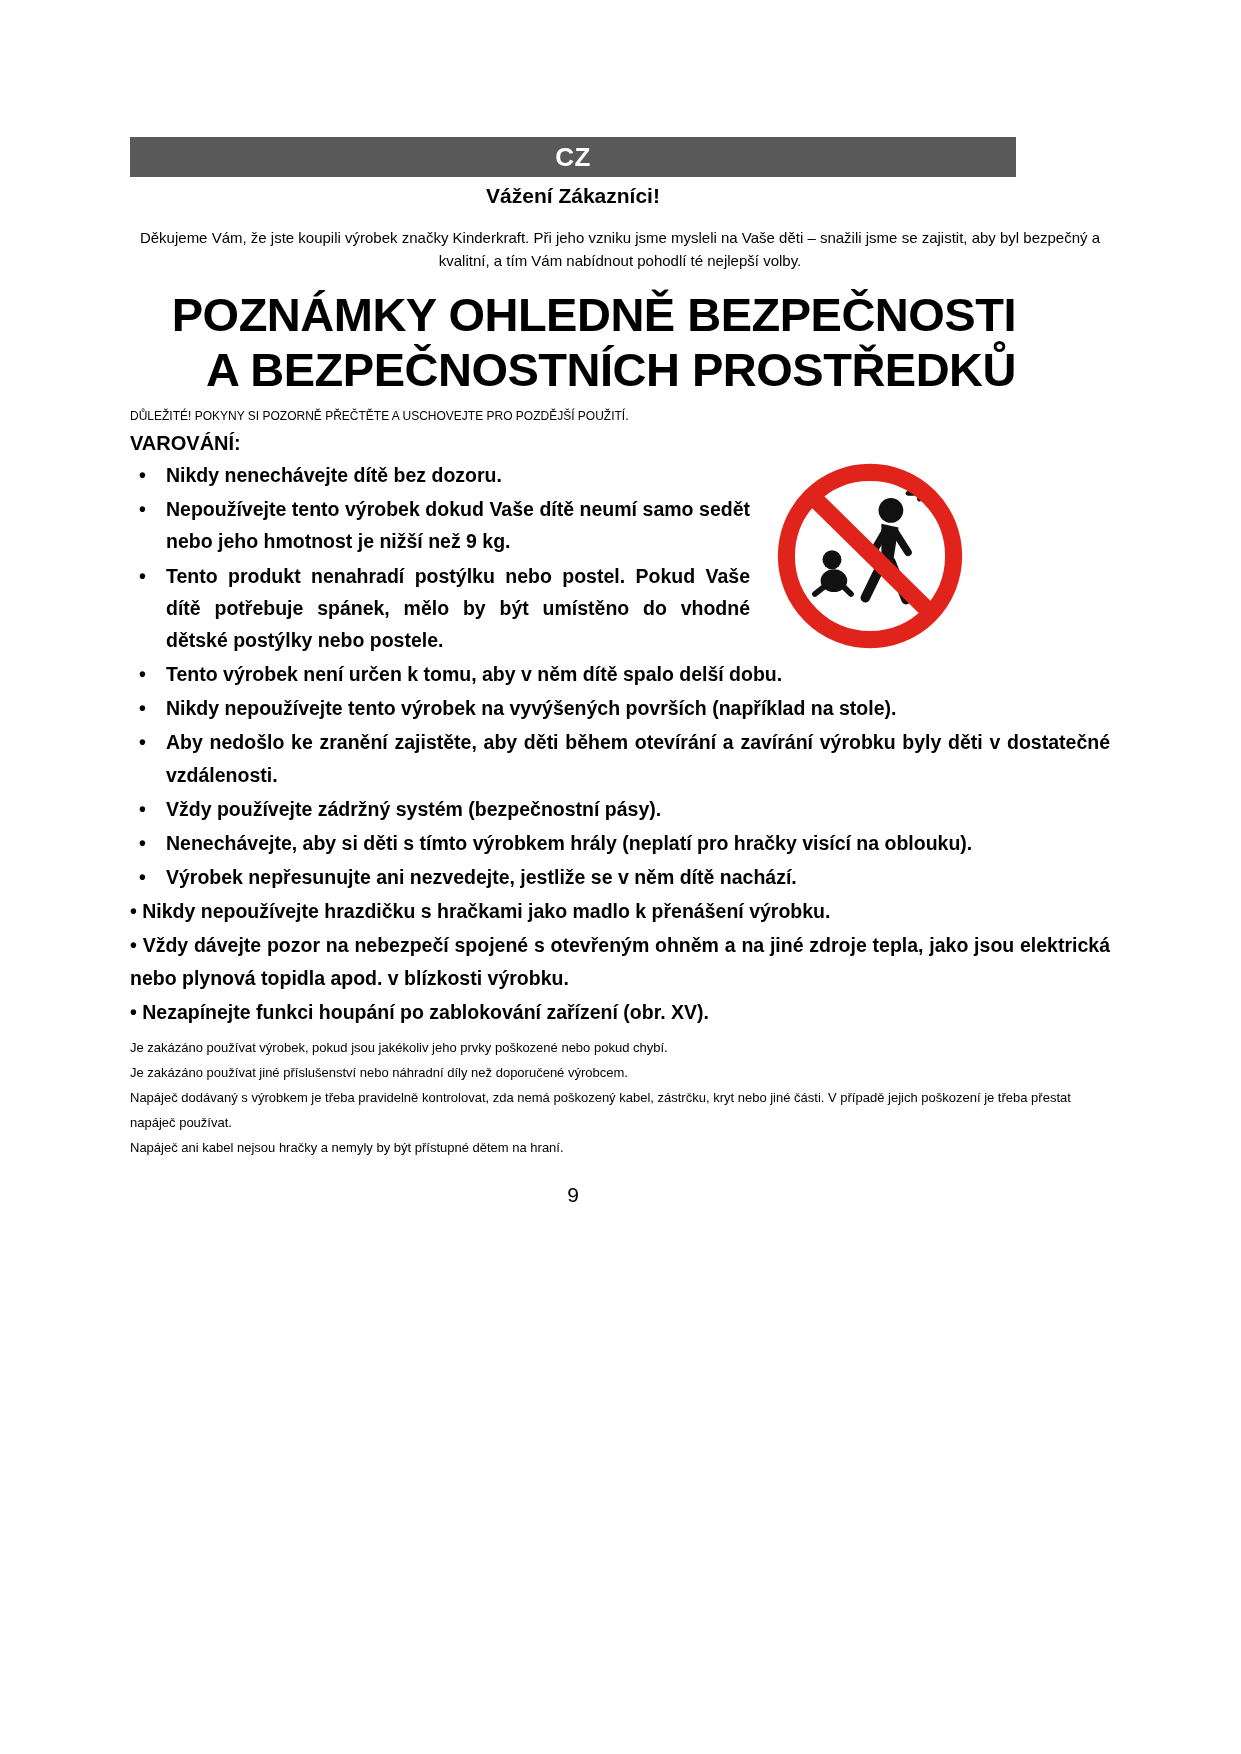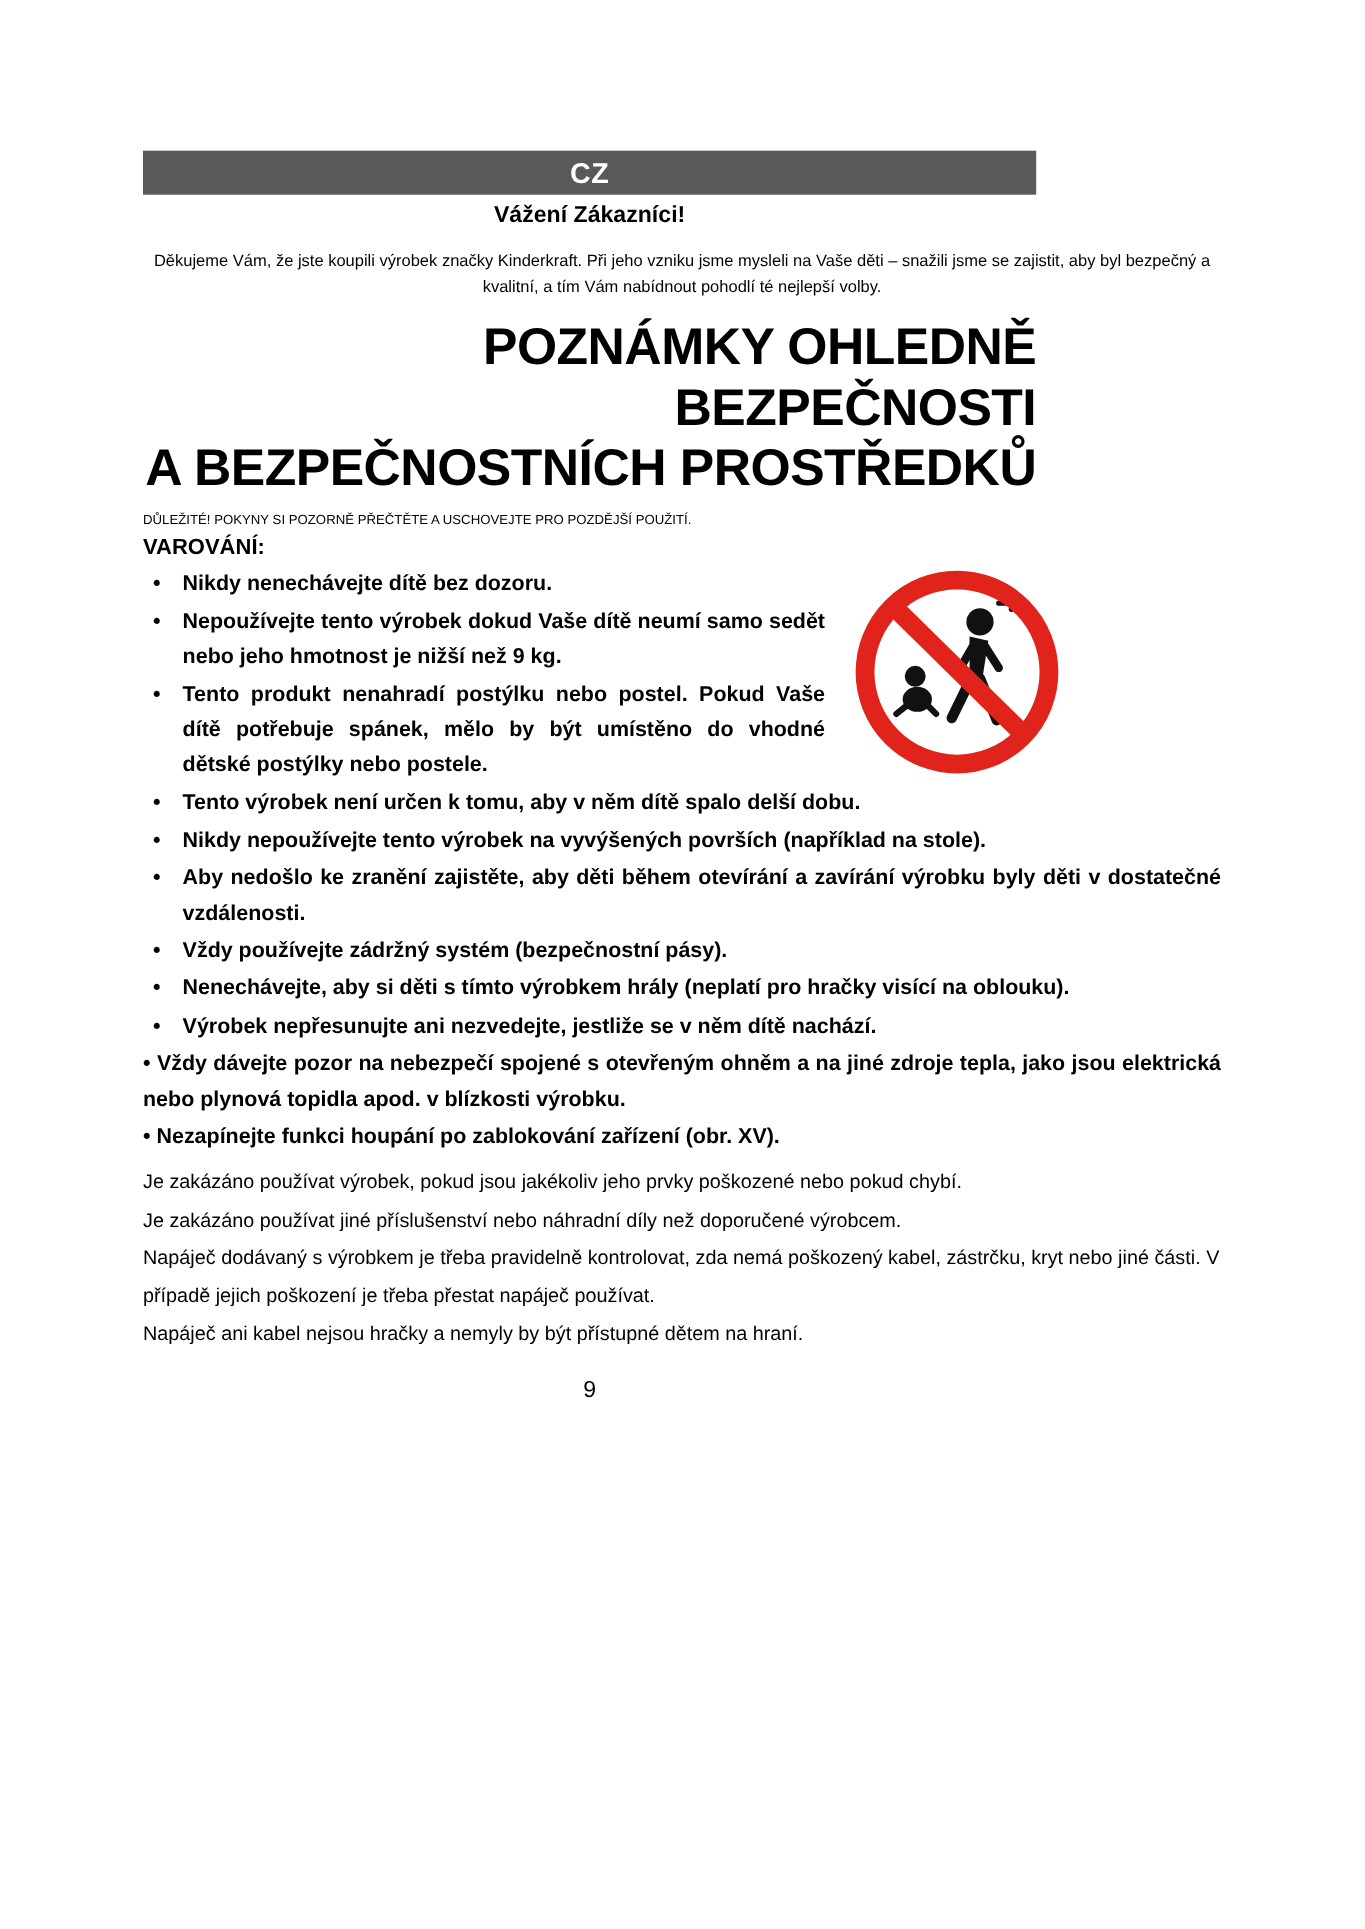--- a/index.html
+++ b/index.html
@@ -7,21 +7,21 @@
   body {
     width: 1241px; height: 1754px;
     font-family: "Liberation Sans", sans-serif;
     color: #000000;
     position: relative;
     overflow: hidden;
   }
   .page { padding: 137px 131px 0 130px; }
 
   
-  .narrow { width: 812px; }
+  .narrow { width: 886px; }
 
   .lang-bar {
     background: #595959;
     height: 40px;
     display: flex; align-items: center; justify-content: center;
   }
   .lang-bar span {
     color: #ffffff; font-weight: bold; font-size: 26px; letter-spacing: 0.5px;
   }
 
@@ -70,21 +70,21 @@
   ul.warnings li.hang { padding-left: 36px; }
   ul.warnings li.hang::before {
     content: "\2022";
     position: absolute; left: 9px; top: 0;
   }
   ul.warnings li.flush { padding-left: 0; }
   ul.warnings li.flush::before { content: "\2022\00a0"; }
 
   .paras { margin-top: 8px; clear: left; }
   .paras p {
-    font-size: 18px; line-height: 1.92;
+    font-size: 13px; line-height: 1.92;
     text-align: left;
   }
 
   .pageno {
     margin-top: 22px;
     text-align: center;
     font-size: 21px;
   }
 </style>
 </head>
@@ -143,20 +143,21 @@
     <ul class="warnings">
       <li class="hang">Nikdy nenechávejte dítě bez dozoru.</li>
       <li class="hang">Nepoužívejte tento výrobek dokud Vaše dítě neumí samo sedět nebo jeho hmotnost je nižší než 9 kg.</li>
       <li class="hang">Tento produkt nenahradí postýlku nebo postel. Pokud Vaše dítě potřebuje spánek, mělo by být umístěno do vhodné dětské postýlky nebo postele.</li>
       <li class="hang">Tento výrobek není určen k tomu, aby v něm dítě spalo delší dobu.</li>
       <li class="hang">Nikdy nepoužívejte tento výrobek na vyvýšených površích (například na stole).</li>
       <li class="hang">Aby nedošlo ke zranění zajistěte, aby děti během otevírání a zavírání výrobku byly děti v dostatečné vzdálenosti.</li>
       <li class="hang">Vždy používejte zádržný systém (bezpečnostní pásy).</li>
       <li class="hang">Nenechávejte, aby si děti s tímto výrobkem hrály (neplatí pro hračky visící na oblouku).</li>
       <li class="hang">Výrobek nepřesunujte ani nezvedejte, jestliže se v něm dítě nachází.</li>
+      <li class="flush">Nikdy nepoužívejte hrazdičku s hračkami jako madlo k přenášení výrobku.</li>
       <li class="flush">Vždy dávejte pozor na nebezpečí spojené s otevřeným ohněm a na jiné zdroje tepla, jako jsou elektrická nebo plynová topidla apod. v blízkosti výrobku.</li>
       <li class="flush">Nezapínejte funkci houpání po zablokování zařízení (obr. XV).</li>
     </ul>
   </div>
 
   <div class="paras">
     <p>Je zakázáno používat výrobek, pokud jsou jakékoliv jeho prvky poškozené nebo pokud chybí.</p>
     <p>Je zakázáno používat jiné příslušenství nebo náhradní díly než doporučené výrobcem.</p>
     <p>Napáječ dodávaný s výrobkem je třeba pravidelně kontrolovat, zda nemá poškozený kabel, zástrčku, kryt nebo jiné části. V případě jejich poškození je třeba přestat napáječ používat.</p>
     <p>Napáječ ani kabel nejsou hračky a nemyly by být přístupné dětem na hraní.</p>

